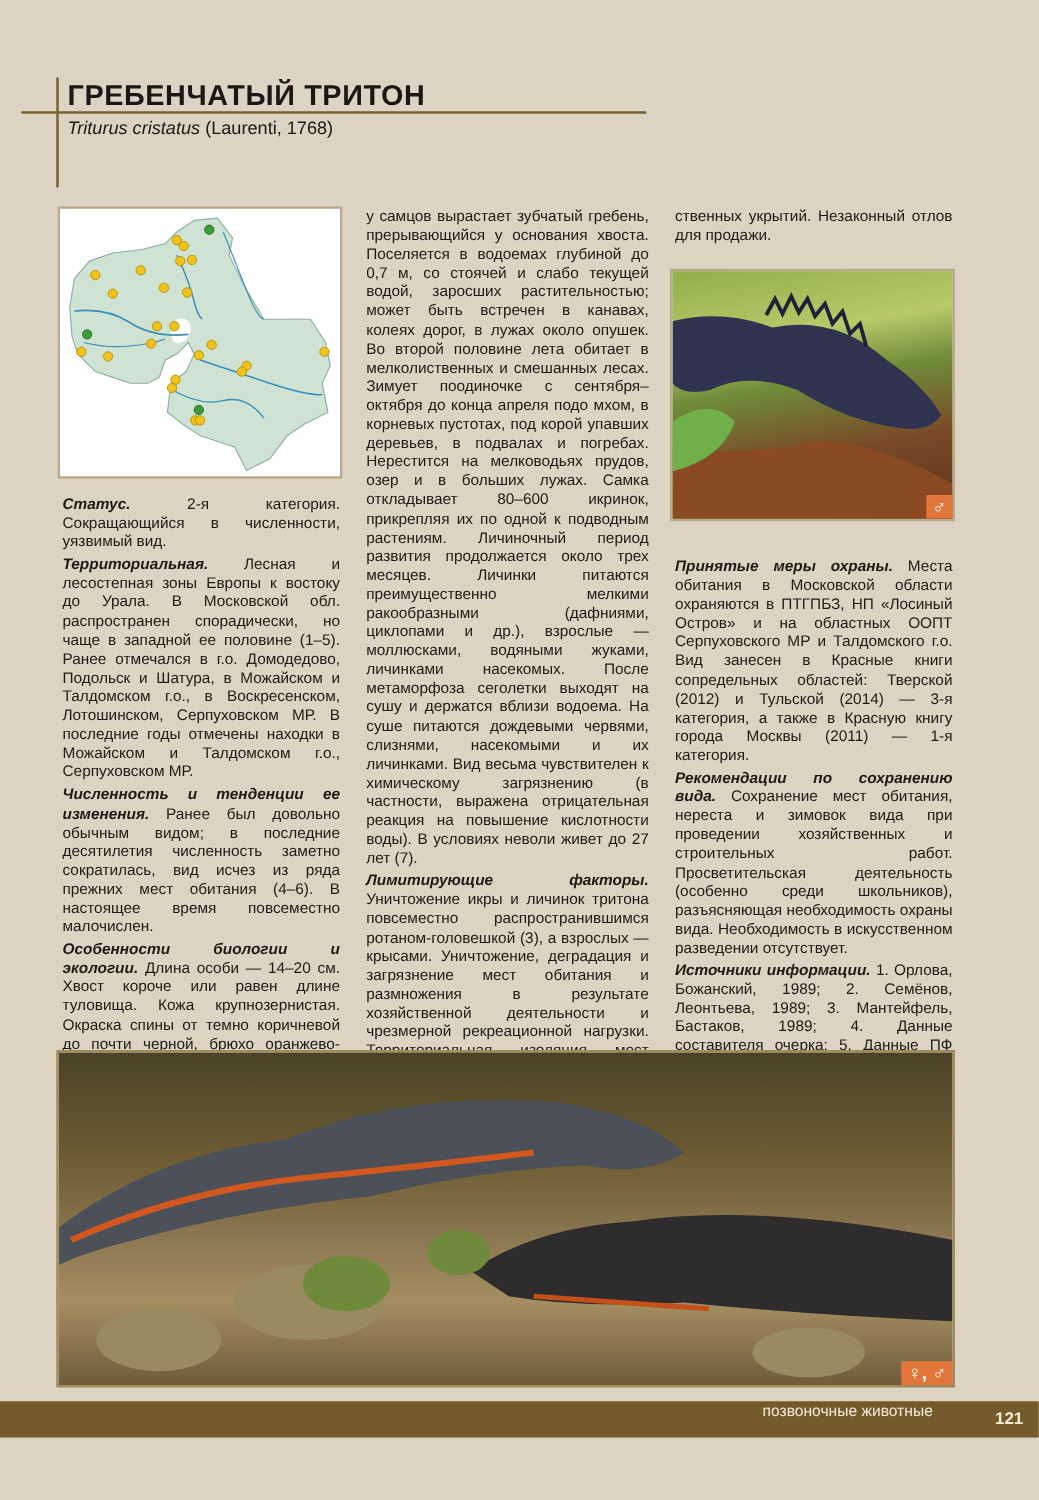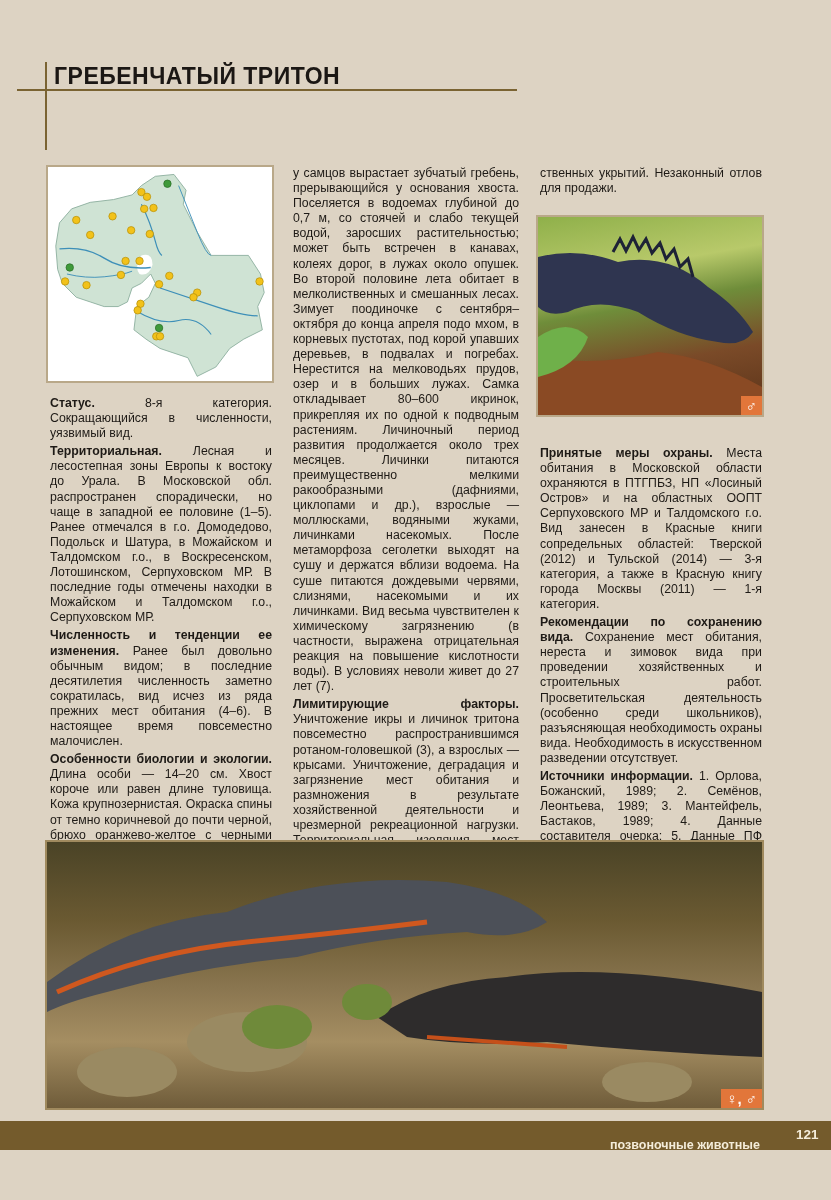--- a/index.html
+++ b/index.html
@@ -8,45 +8,46 @@
   .vline { position:absolute; left:45px; top:62px; width:2px; height:88px; background:#7a6332; }
   .hline { position:absolute; left:17px; top:89px; width:500px; height:2px; background:#7a6332; }
   .title { position:absolute; left:54px; top:63px; font-size:23px; font-weight:bold; letter-spacing:0.5px; color:#1b1714; }
   .taxo { position:absolute; left:54px; top:95px; font-size:14.5px; line-height:16.5px; font-weight:bold; color:#1b1714; }
   .taxo .lat { font-style:italic; font-weight:normal; }
   .taxo .auth { font-weight:normal; }
   .map { position:absolute; left:46px; top:165px; width:228px; height:218px; background:#fff;
          border:2px solid #b9a889; box-sizing:border-box; }
   .col { position:absolute; font-size:12.3px; line-height:15.1px; text-align:justify; hyphens:manual; }
   .col p { margin:3px; }
-  .col b { font-weight:bold; }
+  .col b { font-weight:bold;font-style:italic; }
   .c1 { left:47px; top:393px; width:228px; }
   .c2 { left:290px; top:163px; width:232px; }
   .c3 { left:537px; top:163px; width:228px; }
   .c3b { left:537px; top:443px; width:228px; }
   .photo1 { position:absolute; left:536px; top:215px; width:228px; height:202px; border:2px solid #b9a889;
             box-sizing:border-box; overflow:hidden;
             background:linear-gradient(170deg,#8fb04a 0%,#b8c96a 28%,#6f8d3a 45%,#7a4a28 70%,#5a3218 100%); }
   .photo2 { position:absolute; left:45px; top:840px; width:719px; height:270px; border:2px solid #a08a5e;
             box-sizing:border-box; overflow:hidden;
             background:linear-gradient(180deg,#4a4326 0%,#6b5a32 30%,#8a7650 55%,#a58e62 75%,#6f5c3a 100%); }
   .sexbadge { position:absolute; right:0; bottom:0; background:#e2763a; color:#fff; font-weight:bold;
               font-size:15px; padding:1px 5px; }
   .footer { position:absolute; left:0; top:1121px; width:831px; height:29px; background:#745b2c; }
-  .footer .sec { position:absolute; left:610px; top:17px; font-size:12.5px; font-weight:bold; color:#f4ecd9;text-align:right; }
+  .footer .sec { position:absolute; left:610px; top:1px; font-size:12.5px; font-weight:normal; color:#f4ecd9;text-align:right; }
   .footer .pg { position:absolute; left:773px; top:6px; font-size:13.5px; font-weight:bold; color:#f4ecd9;margin-left:23px; }
 </style>
 </head>
 <body>
 
 <div class="vline"></div>
 <div class="hline"></div>
 
 <div class="title">ГРЕБЕНЧАТЫЙ ТРИТОН</div>
 <div class="taxo">
+  <div><span class="lat">Triturus cristatus</span> <span class="auth">(Laurenti, 1768)</span></div>
 </div>
 
 <div class="map">
   <svg width="224" height="214" viewBox="0 0 240 230">
     <path d="M115,10 L135,8 L148,25 L145,40 L160,70 L175,95 L215,95 L228,115 L232,135 L225,150 L230,175 L210,185 L195,195 L180,215 L160,225 L150,205 L120,195 L105,185 L92,175 L95,150 L108,140 L115,125 L110,115 L100,125 L90,130 L85,145 L75,150 L60,150 L45,145 L30,140 L15,125 L10,110 L8,85 L12,60 L25,45 L45,38 L70,35 L90,30 L100,20 Z" fill="#cfe3d4" stroke="#8fb0a0" stroke-width="1"></path>
     <path d="M100,95 Q112,92 112,105 Q108,118 98,115 Q92,108 100,95 Z" fill="#ffffff"></path>
     <path d="M12,88 Q40,85 60,98 T110,108" stroke="#3d8fb8" stroke-width="1.5" fill="none"></path>
     <path d="M100,40 Q110,60 115,80 Q118,92 122,95" stroke="#3d8fb8" stroke-width="1.3" fill="none"></path>
     <path d="M120,130 Q150,140 180,150 T225,160" stroke="#3d8fb8" stroke-width="1.3" fill="none"></path>
     <path d="M95,155 Q120,170 140,165 T175,180" stroke="#3d8fb8" stroke-width="1.1" fill="none"></path>
@@ -79,21 +80,21 @@
     </g>
     <g fill="#3f9a3a" stroke="#2a6e27" stroke-width="0.8">
       <circle cx="128" cy="18" r="4"></circle>
         <circle cx="23" cy="108" r="4"></circle>
         <circle cx="119" cy="173" r="4"></circle>
     </g>
   </svg>
 </div>
 
 <div class="col c1">
-  <p><b>Статус.</b><span> 8-я категория. Сокращающийся в численности, уязвимый вид.</span></p>
+  <p><b>Статус.</b><span> 2-я категория. Сокращающийся в численности, уязвимый вид.</span></p>
   <p><b>Территориальная.</b><span> Лесная и лесостепная зоны Европы к востоку до Урала. В Московской обл. распространен спорадически, но чаще в западной ее половине (1–5). Ранее отмечался в г.о. Домодедово, Подольск и Шатура, в Можайском и Талдомском г.о., в Воскресенском, Лотошинском, Серпуховском МР. В последние годы отмечены находки в Можайском и Талдомском г.о., Серпуховском МР.</span></p>
   <p><b>Численность и тенденции ее изменения.</b><span> Ранее был довольно обычным видом; в последние десятилетия численность заметно сократилась, вид исчез из ряда прежних мест обитания (4–6). В настоящее время повсеместно малочислен.</span></p>
   <p><b>Особенности биологии и экологии.</b><span> Длина особи — 14–20 см. Хвост короче или равен длине туловища. Кожа крупнозернистая. Окраска спины от темно коричневой до почти черной, брюхо оранжево-желтое с черными пятнами, горло черное, по бокам тела белый крап. В брачный период появляется сине-голубая полоса вдоль хвоста, а</span></p>
 </div>
 
 <div class="col c2">
   <p>у самцов вырастает зубчатый гребень, прерывающийся у основания хвоста. Поселяется в водоемах глубиной до 0,7 м, со стоячей и слабо текущей водой, заросших растительностью; может быть встречен в канавах, колеях дорог, в лужах около опушек. Во второй половине лета обитает в мелколиственных и смешанных лесах. Зимует поодиночке с сентября–октября до конца апреля подо мхом, в корневых пустотах, под корой упавших деревьев, в подвалах и погребах. Нерестится на мелководьях прудов, озер и в больших лужах. Самка откладывает 80–600 икринок, прикрепляя их по одной к подводным растениям. Личиночный период развития продолжается около трех месяцев. Личинки питаются преимущественно мелкими ракообразными (дафниями, циклопами и др.), взрослые — моллюсками, водяными жуками, личинками насекомых. После метаморфоза сеголетки выходят на сушу и держатся вблизи водоема. На суше питаются дождевыми червями, слизнями, насекомыми и их личинками. Вид весьма чувствителен к химическому загрязнению (в частности, выражена отрицательная реакция на повышение кислотности воды). В условиях неволи живет до 27 лет (7).</p>
   <p><b>Лимитирующие факторы.</b><span> Уничтожение икры и личинок тритона повсеместно распространившимся ротаном-головешкой (3), а взрослых — крысами. Уничтожение, деградация и загрязнение мест обитания и размножения в результате хозяйственной деятельности и чрезмерной рекреационной нагрузки. Территориальная изоляция мест обитания вида в некоторых районах и невозможность естественного расселения. Нехватка корма и есте-</span></p>
 </div>
 

